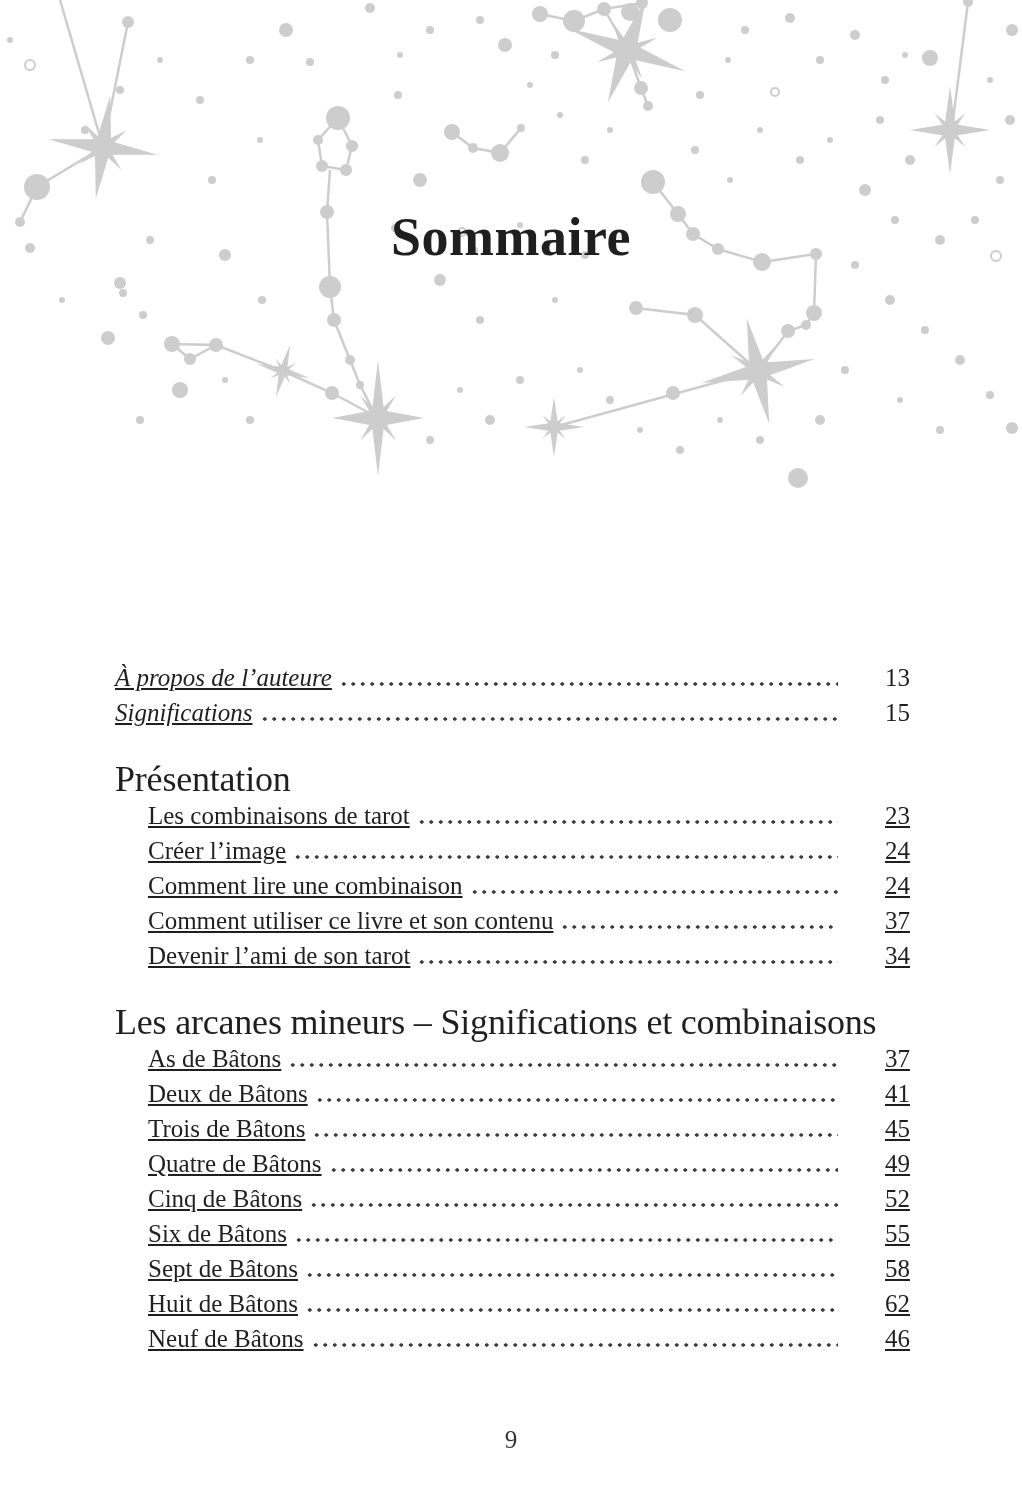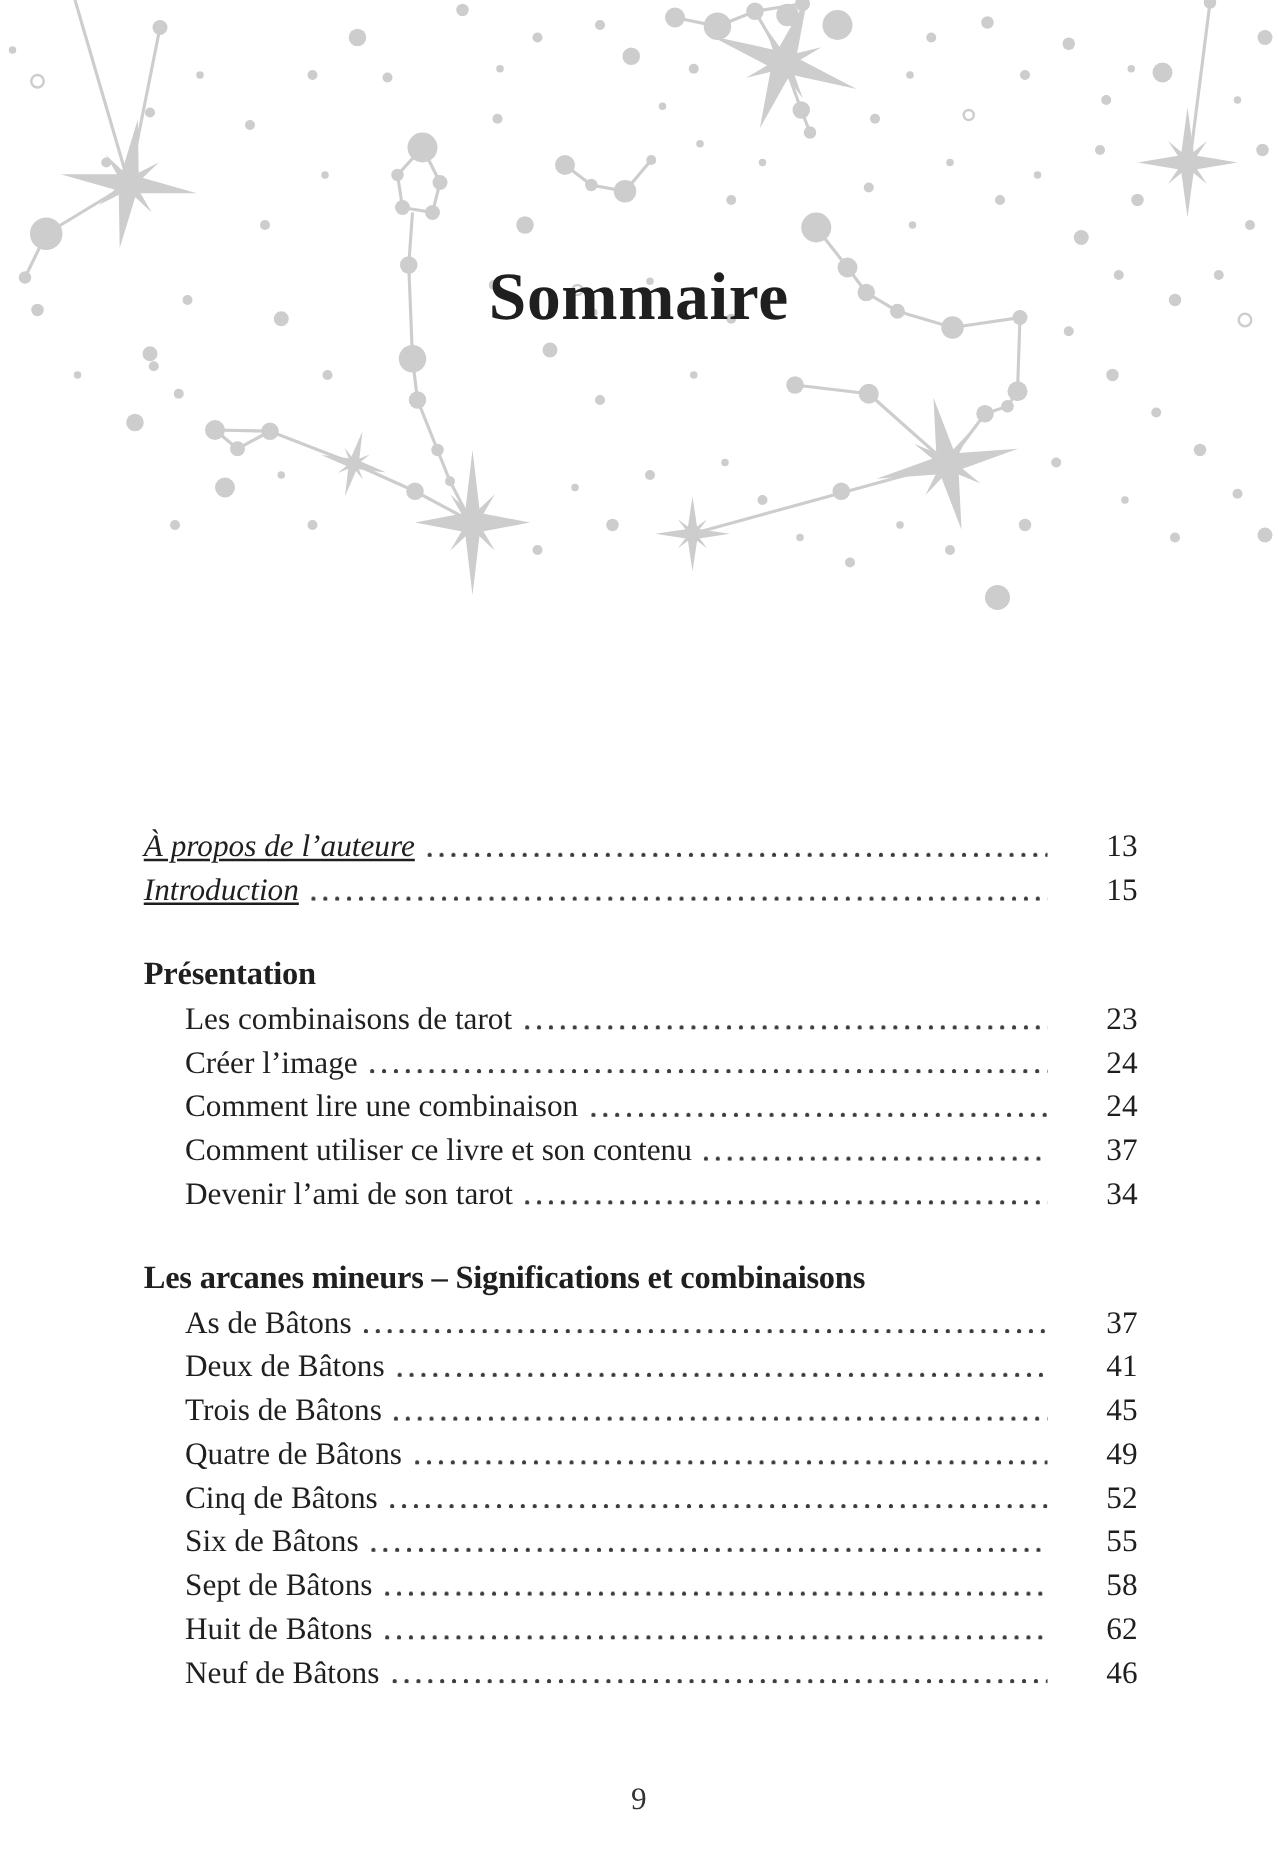--- a/index.html
+++ b/index.html
@@ -22,31 +22,31 @@
     font-size: 54px; font-weight: 700; letter-spacing: 0.5px;
     color: var(--text, #1f1f1f);
   }
   .toc {
     position: absolute; left: 115px; top: 660px; width: 795px;
     font-size: 25px;
   }
   .toc-row { display: flex; height: 35px; line-height: 35px; }
   .toc-label { white-space: nowrap; }
   .toc-row.fm .toc-label { font-style: italic; text-decoration: underline; }
-  .toc-row.indent { padding-left: 33px; }
+  .toc-row.indent { padding-left: 33px; text-decoration: underline; }
   .leader {
     flex: 1 1 auto;
     margin-left: 7px;
     background-image: radial-gradient(circle at 4.75px 24px, var(--dots, #3b3b3b) 1.5px, transparent 1.9px);
     background-size: 9.5px 35px;
     background-repeat: repeat-x;
   }
   .toc-page { flex: 0 0 72px; text-align: right; }
   .toc-heading {
-    font-size: 26px; font-weight: 700;
+    font-size: 36px; font-weight: 400;
     line-height: 38px; height: 38px;
     margin: 30px 0 0 0;
     letter-spacing: -0.2px;
     color: var(--text, #1f1f1f);
   }
   .page-number {
     position: absolute; top: 1426px; left: 0; width: 100%;
     text-align: center;
     font-size: 25px; color: #333333;
   }
@@ -238,21 +238,21 @@
   <h1 class="page-title">Sommaire</h1>
 
   <nav class="toc">
     <section>
         <div class="toc-row fm">
           <span class="toc-label">À propos de l’auteure</span>
           <span class="leader"></span>
           <span class="toc-page">13</span>
         </div>
         <div class="toc-row fm">
-          <span class="toc-label">Introduction</span>
+          <span class="toc-label">Significations</span>
           <span class="leader"></span>
           <span class="toc-page">15</span>
         </div>
       </section>
     <section>
         <h2 class="toc-heading">Présentation</h2>
         <div class="toc-row indent">
           <span class="toc-label">Les combinaisons de tarot</span>
           <span class="leader"></span>
           <span class="toc-page">23</span>

